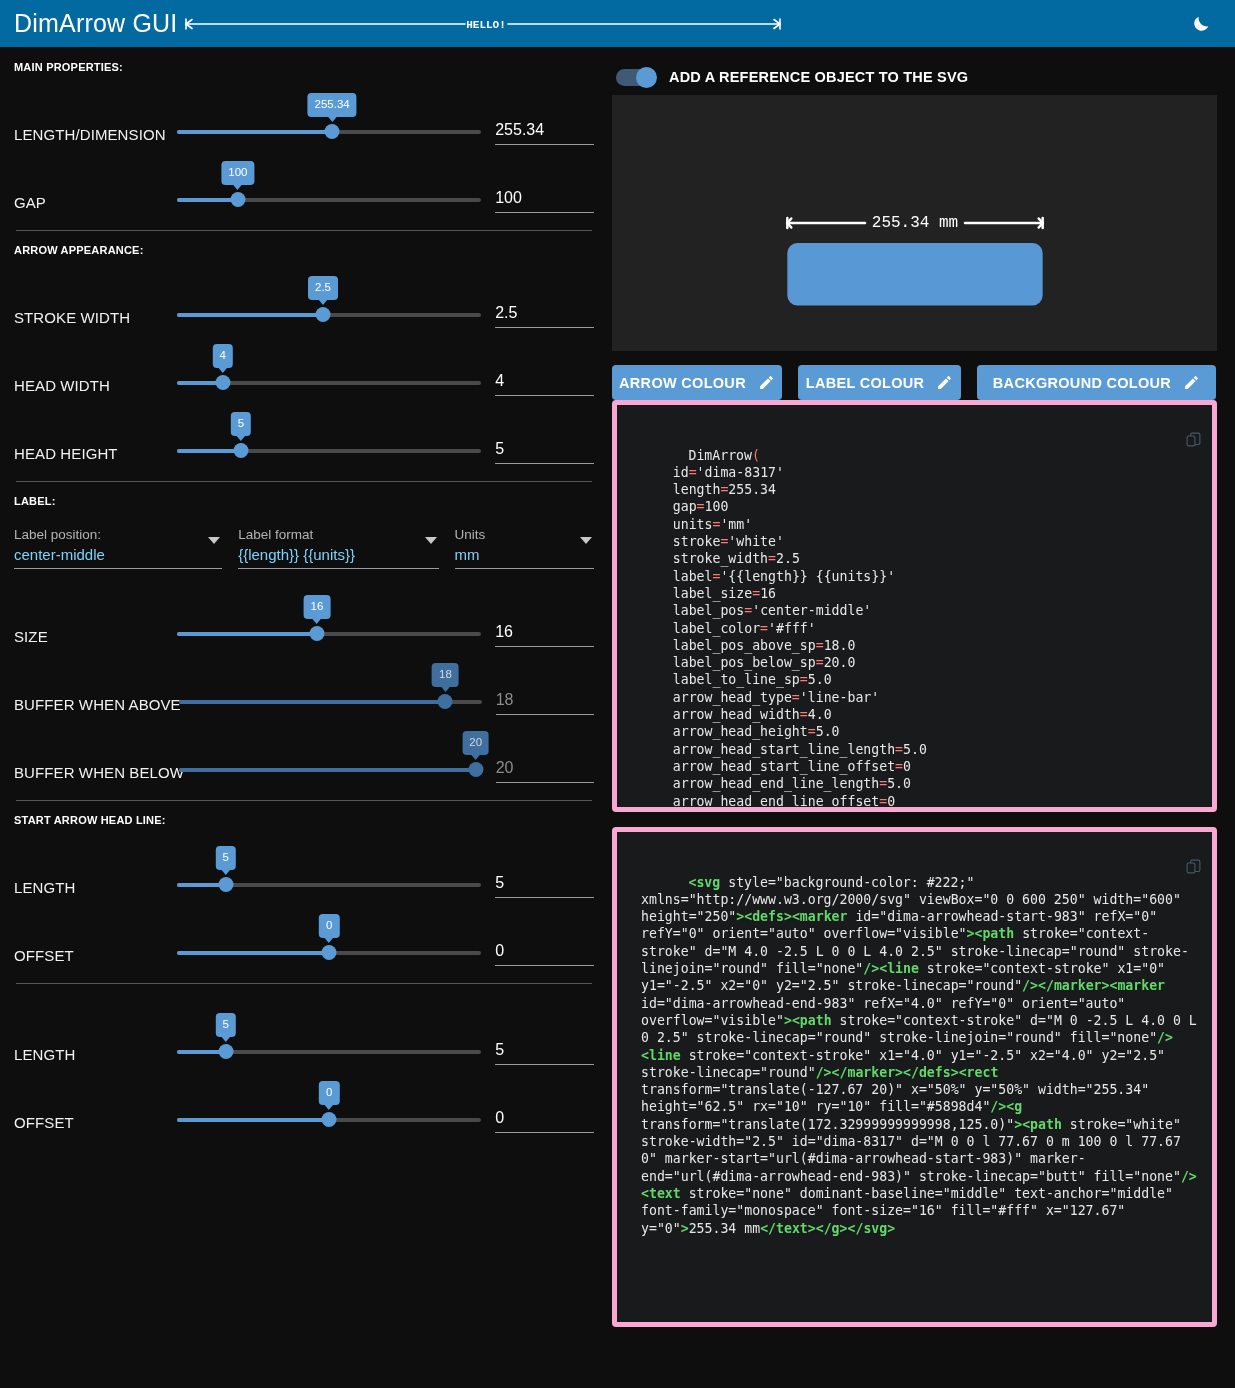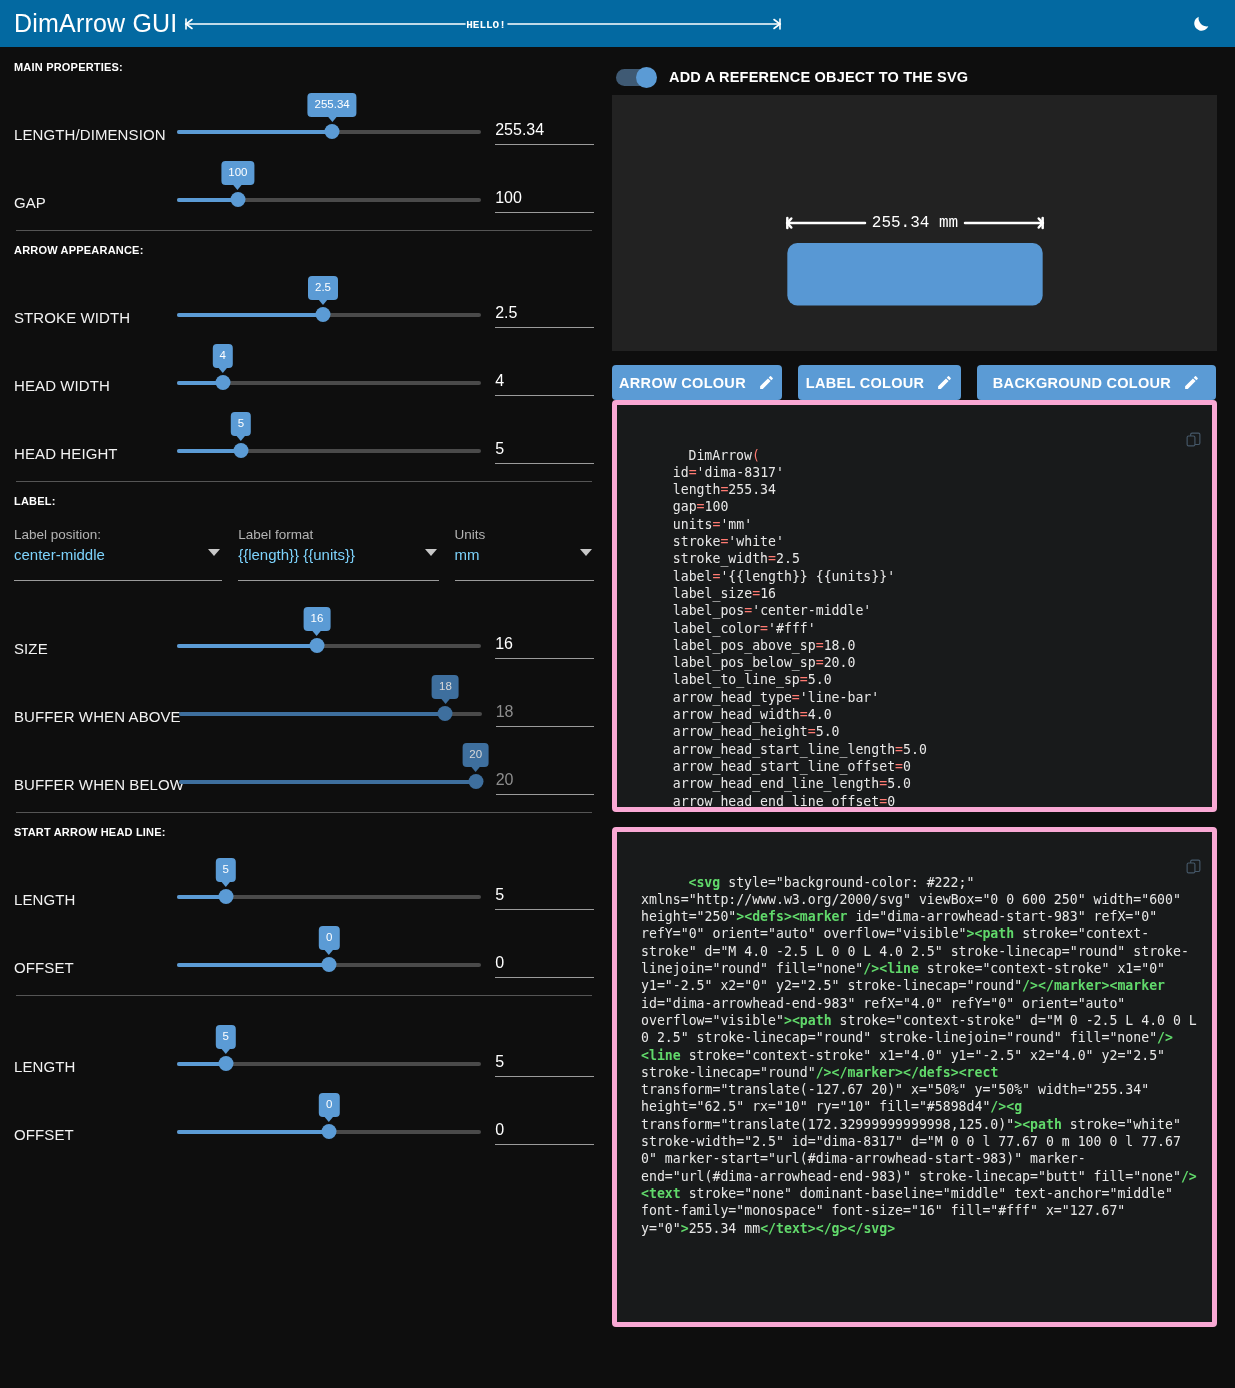--- a/index.html
+++ b/index.html
@@ -81,21 +81,21 @@
     width: 100px; margin-left: 14px;
     border-bottom: 1px solid #9b9b9b;
     padding-bottom: 5px;
   }
   .valbox .v { color: #ffffff; font-size: 16px; }
   .valbox.off .v { color: #8d8d8d; }
   .valbox .spacer { height: 28px; }
 
   
   .select-row { display: flex; gap: 16px; margin-top: 20px; margin-bottom: 10px; }
-  .sel { position: relative; border-bottom: 1px solid #9b9b9b; padding-bottom: 17px; }
+  .sel { position: relative; border-bottom: 1px solid #9b9b9b; padding-bottom: 5px; }
   .sel.w1 { width: 218px; } .sel.w2 { width: 210px; } .sel.w3 { width: 146px; }
   .sel-lbl { color: #b4b4b4; font-size: 13.5px; margin-bottom: 4px; }
   .sel-val { color: #7dd3fc; font-size: 15px; }
   .caret {
     position: absolute; right: 2px; bottom: 24px;
     width: 0; height: 0;
     border-left: 6px solid transparent;
     border-right: 6px solid transparent;
     border-top: 7px solid #c8c8c8;
   }

